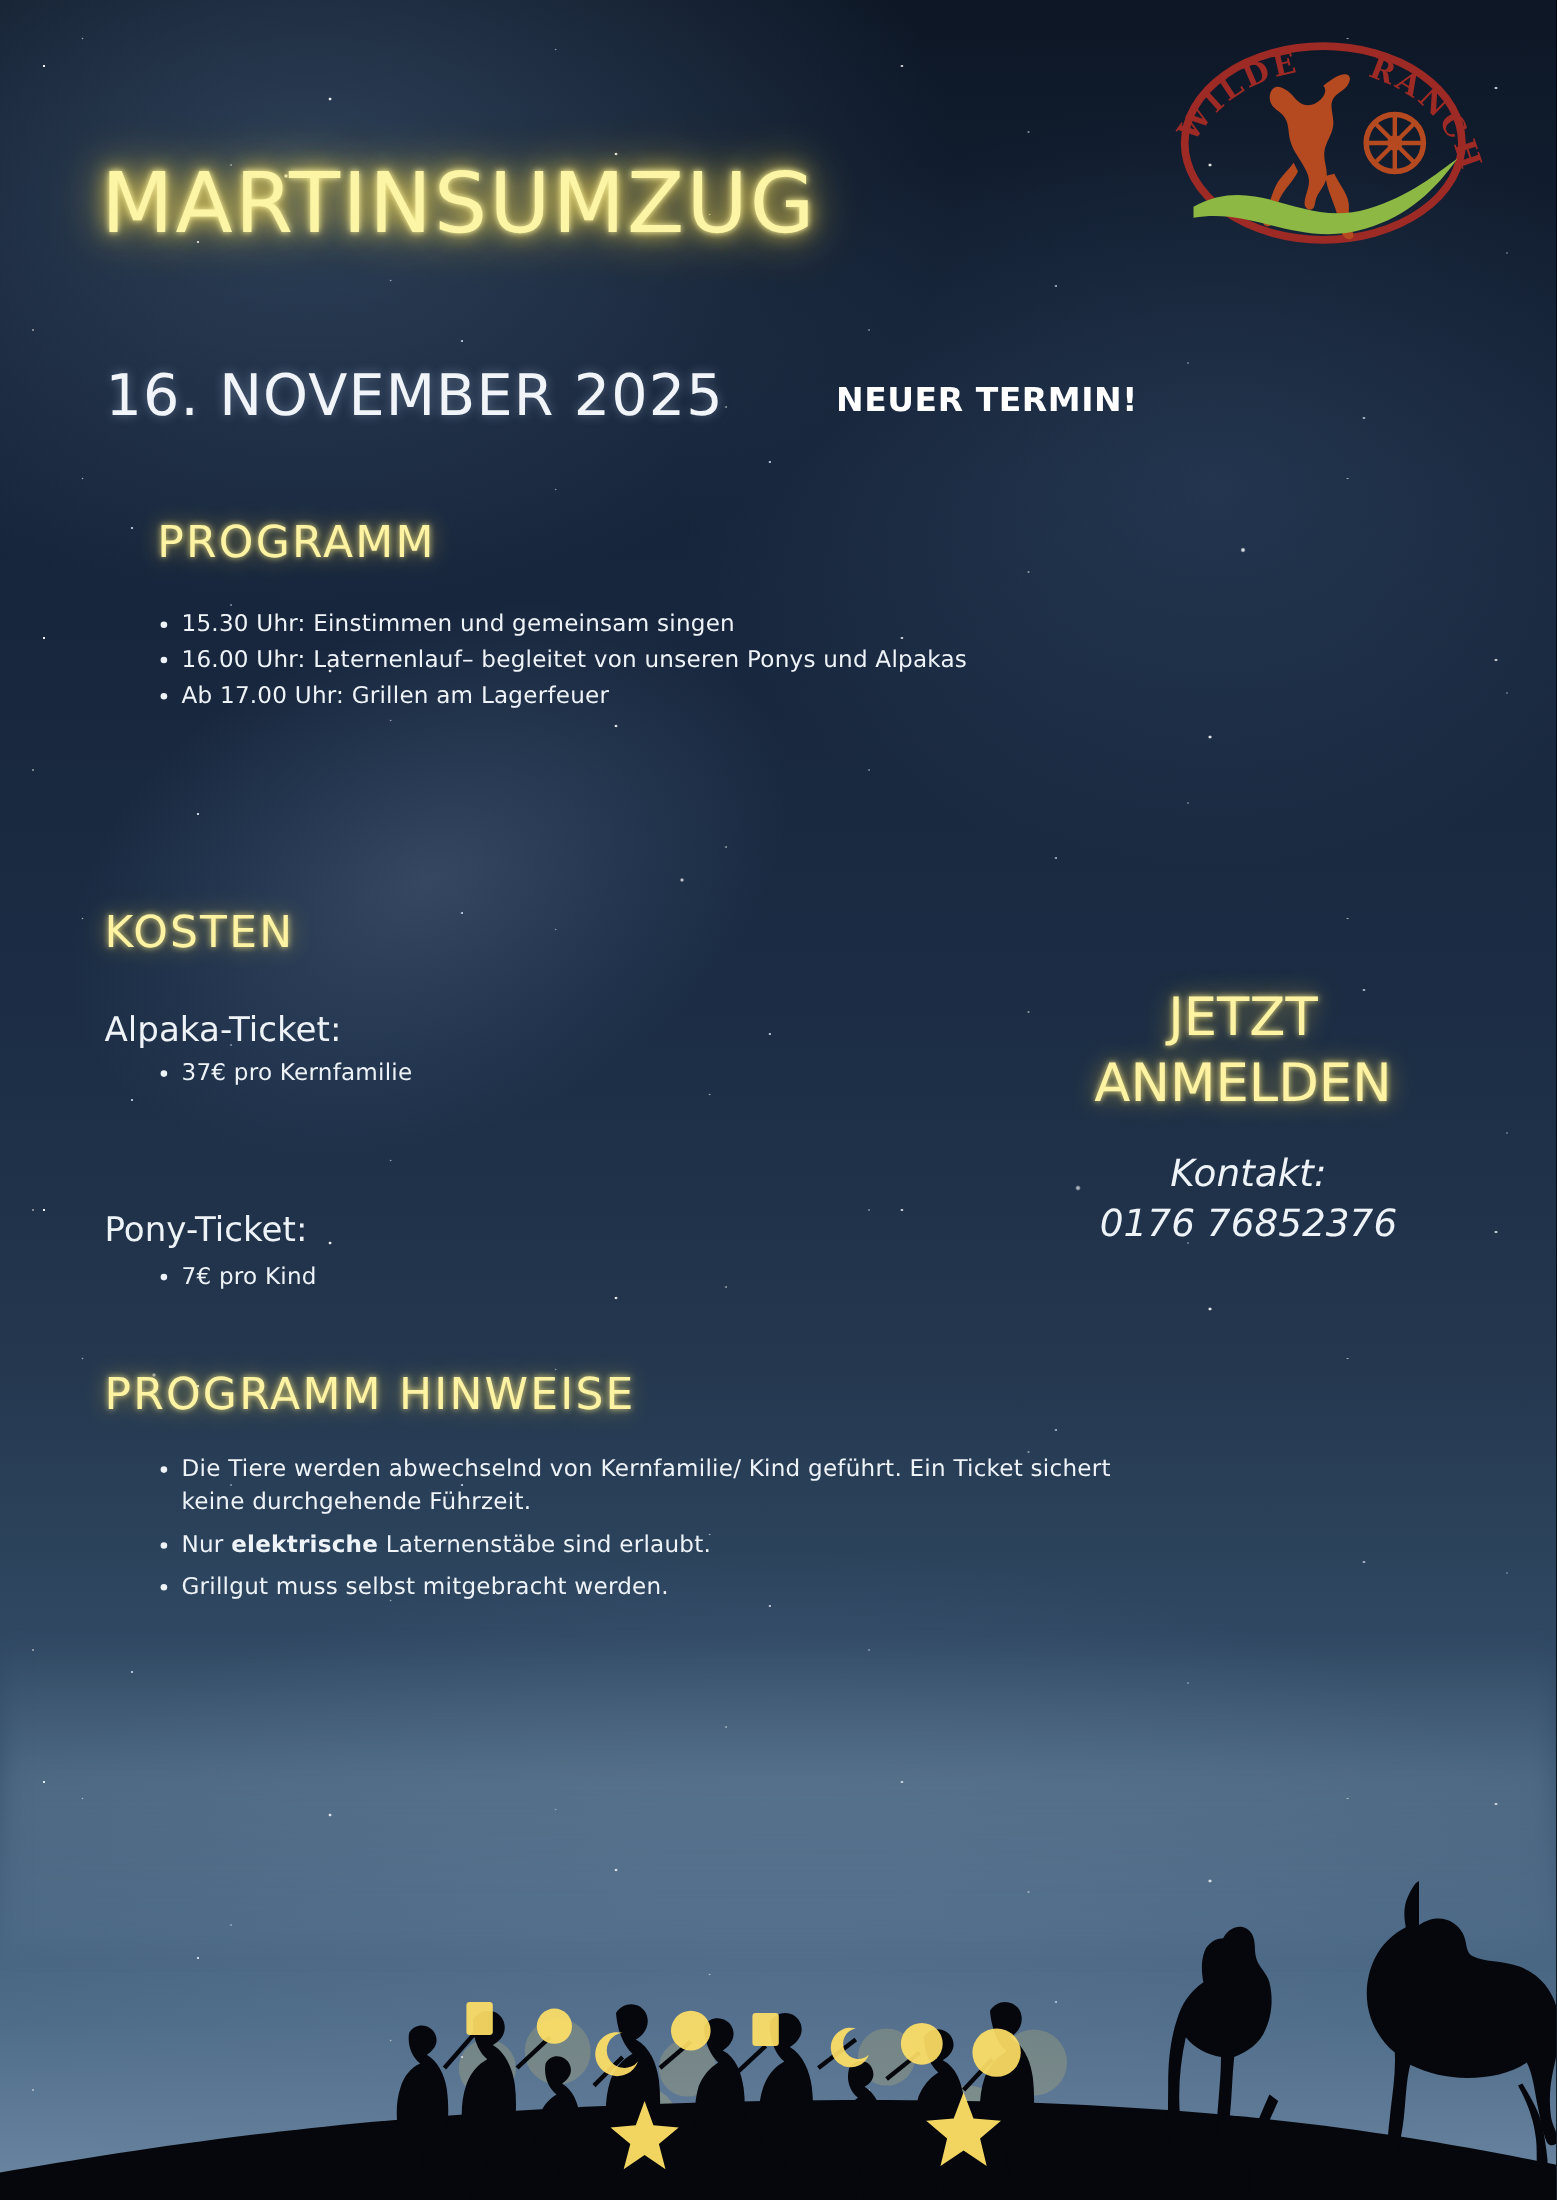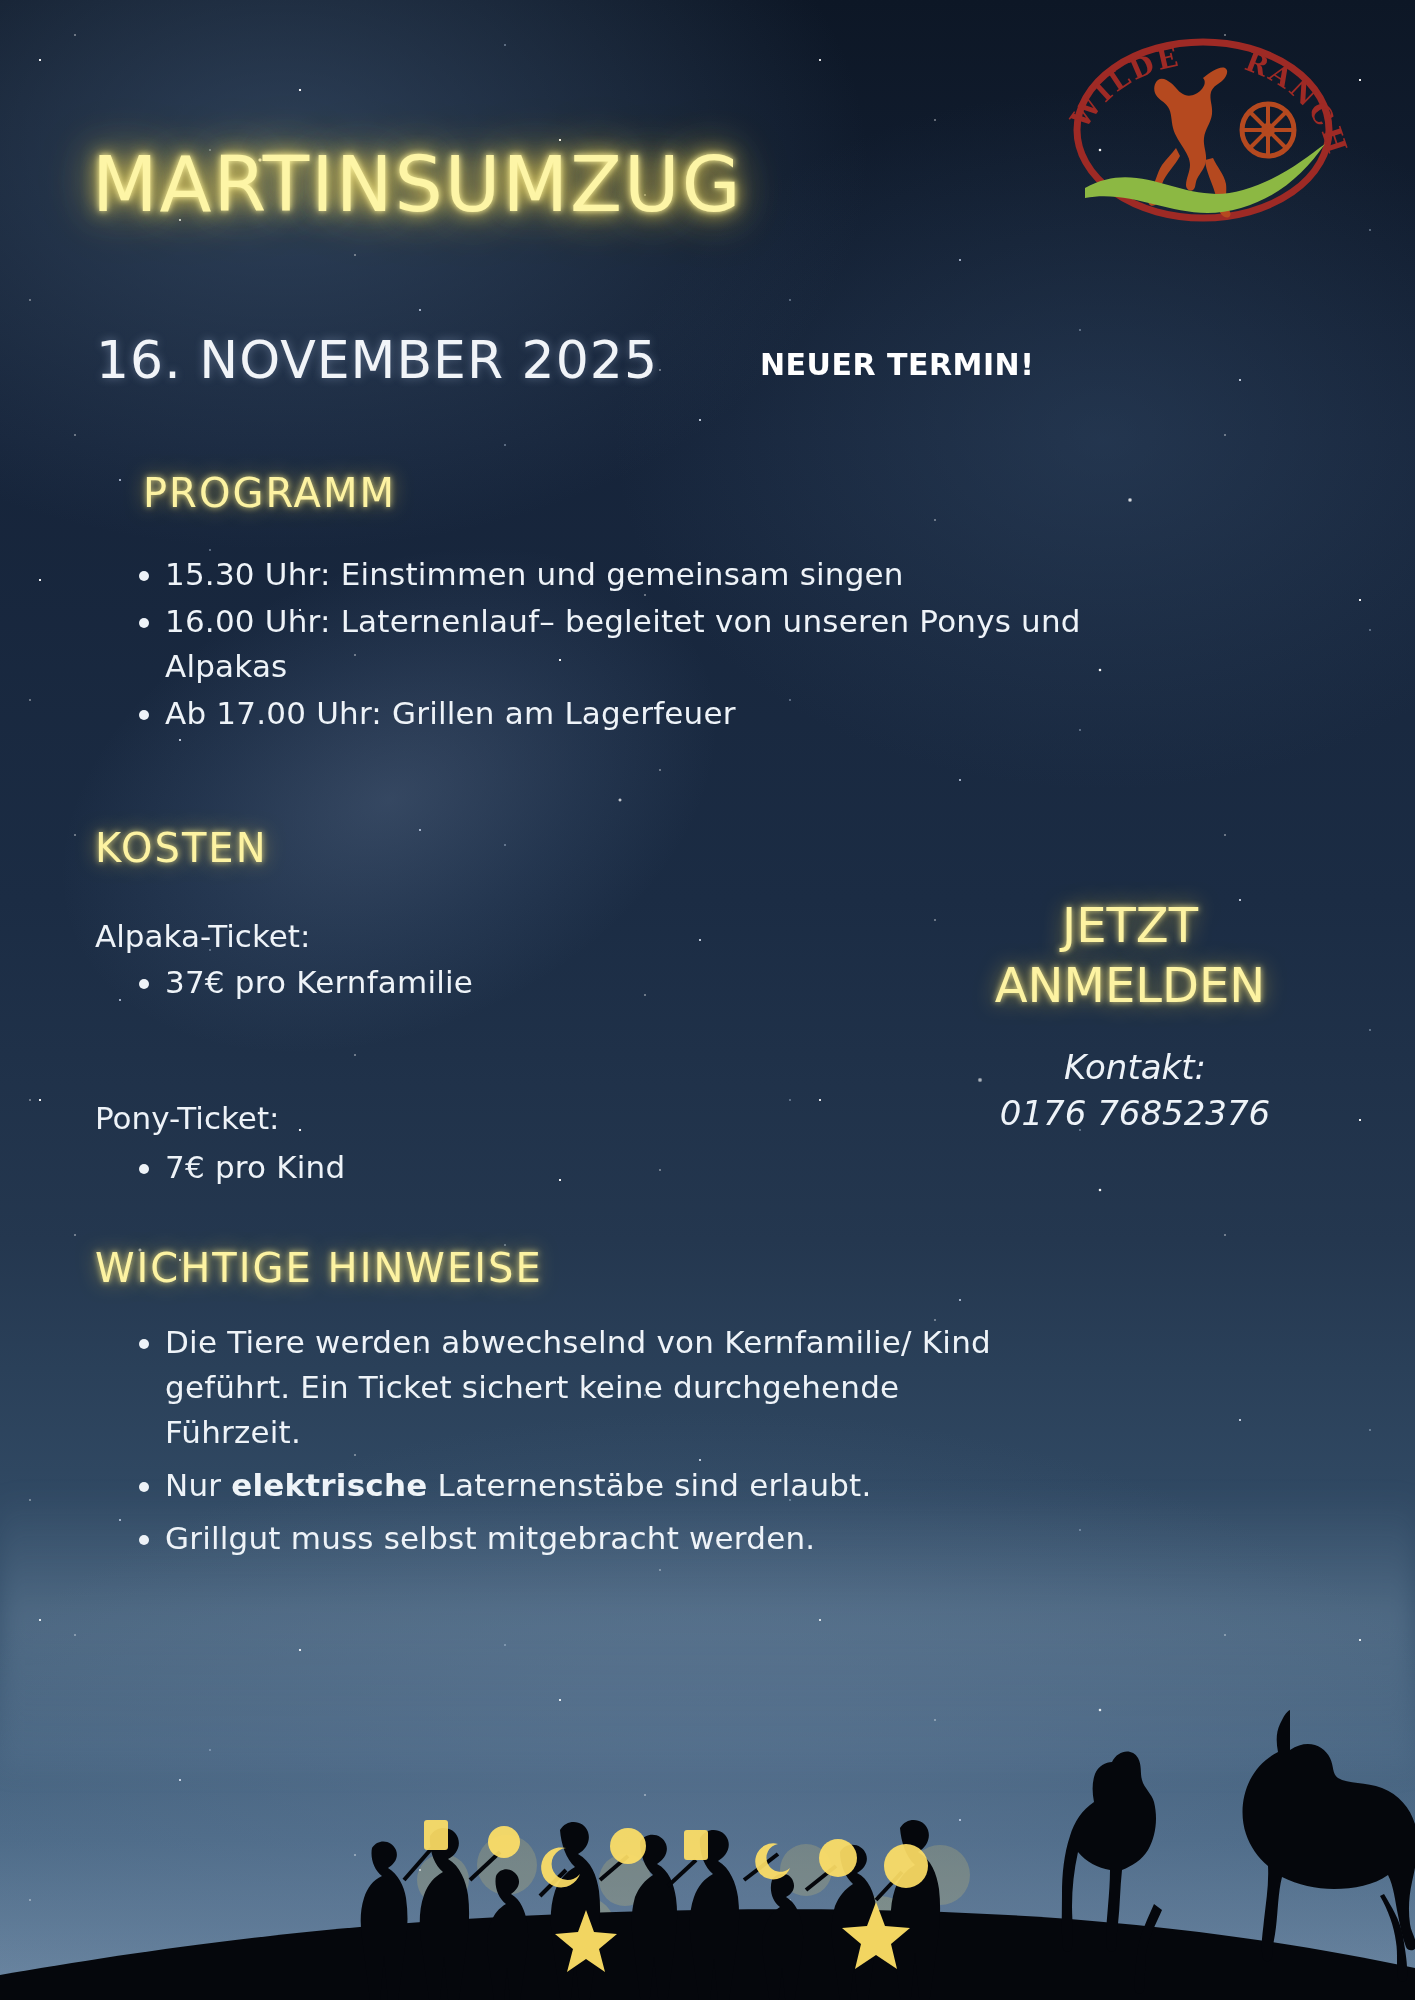--- a/index.html
+++ b/index.html
@@ -139,21 +139,21 @@
   #head-hinweise { left: 95px; top: 1245px; }
 
   ul.bullets {
     position: absolute;
     margin: 0;
     padding: 0 0 0 40px;
     list-style: disc;
     color: #eef3f8;
   }
   ul.bullets li {
-    font-size: 31px;
+    font-size: 21px;
     line-height: 1.45;
     margin: 0 0 2px 0;
     letter-spacing: .2px;
   }
   #list-programm { left: 125px; top: 552px; width: 930px; }
   #list-alpaka   { left: 125px; top: 960px; width: 600px; }
   #list-pony     { left: 125px; top: 1105px; width: 600px; }
   #list-hinweise { left: 125px; top: 1320px; width: 880px; }
   #list-hinweise li { margin-bottom: 8px; }
 
@@ -289,21 +289,21 @@
 
     <div class="cta">
       <div>JETZT</div>
       <div>ANMELDEN</div>
     </div>
     <div class="contact">
       <div>Kontakt:</div>
       <div>0176 76852376</div>
     </div>
 
-    <div class="section-head" id="head-hinweise">WICHTIGE HINWEISE</div>
+    <div class="section-head" id="head-hinweise">PROGRAMM HINWEISE</div>
     <ul class="bullets" id="list-hinweise">
       <li>Die Tiere werden abwechselnd von Kernfamilie/ Kind geführt. Ein Ticket sichert keine durchgehende Führzeit.</li>
       <li><span>Nur </span><b>elektrische</b><span> Laternenstäbe sind erlaubt.</span></li>
       <li>Grillgut muss selbst mitgebracht werden.</li>
     </ul>
   </div>
 
   <div class="scene">
     <svg viewBox="0 0 1415 420" width="1415" height="420">
 

